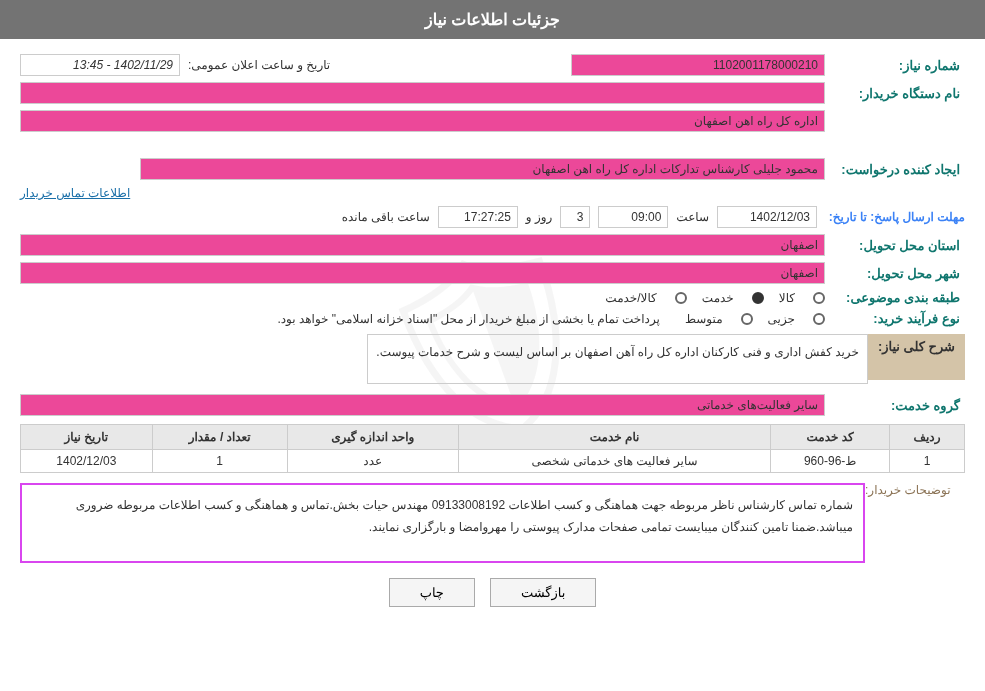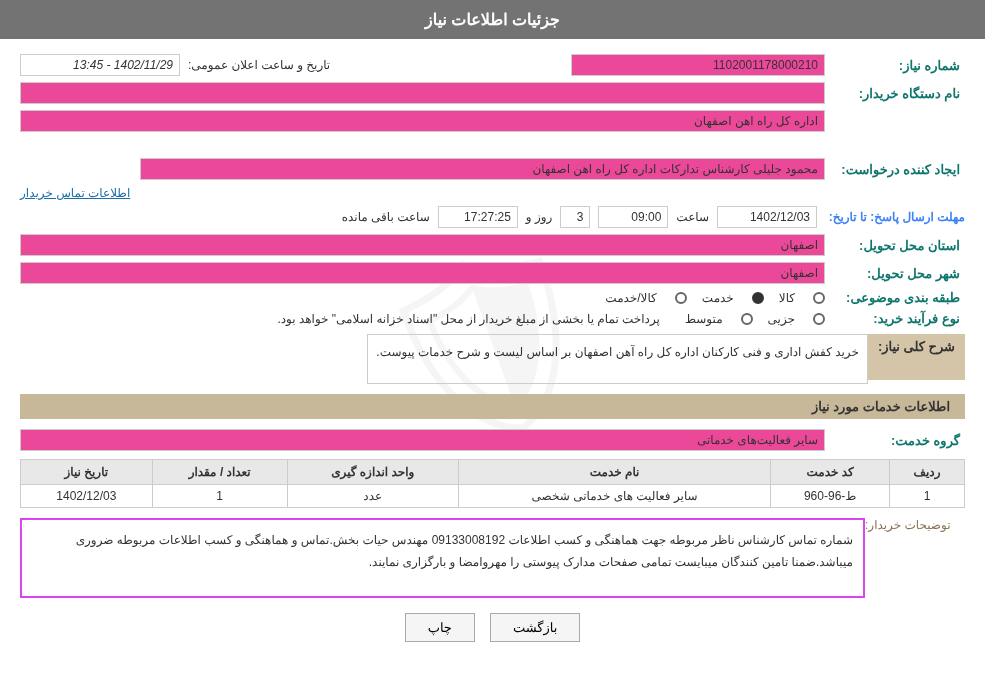--- a/index.html
+++ b/index.html
@@ -156,21 +156,21 @@
       margin-bottom: 6px;
     }
     .buttons-row {
       display: flex;
       justify-content: center;
       gap: 15px;
       margin-top: 15px;
       padding-bottom: 20px;
     }
     .btn {
-      padding: 6px 22px;
+      padding: 6px 30px;
       border: 1px solid #aaa;
       cursor: pointer;
       font-size: 13px;
       font-family: Tahoma, Arial, sans-serif;
       background: #f5f5f5;
     }
     .main-wrapper {
       position: relative;
     }
     .shield-watermark {
@@ -280,21 +280,20 @@
     <div class="info-row" style="align-items:flex-start; margin-top:8px;">
       <div style="display:flex; flex-direction:row; width:100%;border-radius:20px;">
         <div style="background:#d4c4a8; padding:5px 10px; font-weight:bold; font-size:13px; margin-bottom:4px;">
           <span>شرح کلی نیاز:</span>
         </div>
         <div class="description-box">خرید کفش اداری و فنی کارکنان اداره کل راه آهن اصفهان بر اساس لیست و شرح خدمات پیوست.</div>
       </div>
     </div>
 
     <div style="margin-top:10px;">
-      <div class="section-title">اطلاعات خدمات مورد نیاز</div>
 
       <div class="info-row">
         <span class="info-label">گروه خدمت:</span>
         <div class="info-value">سایر فعالیت‌های خدماتی</div>
       </div>
 
       <table class="services-table">
         <thead>
           <tr>
             <th>ردیف</th>

